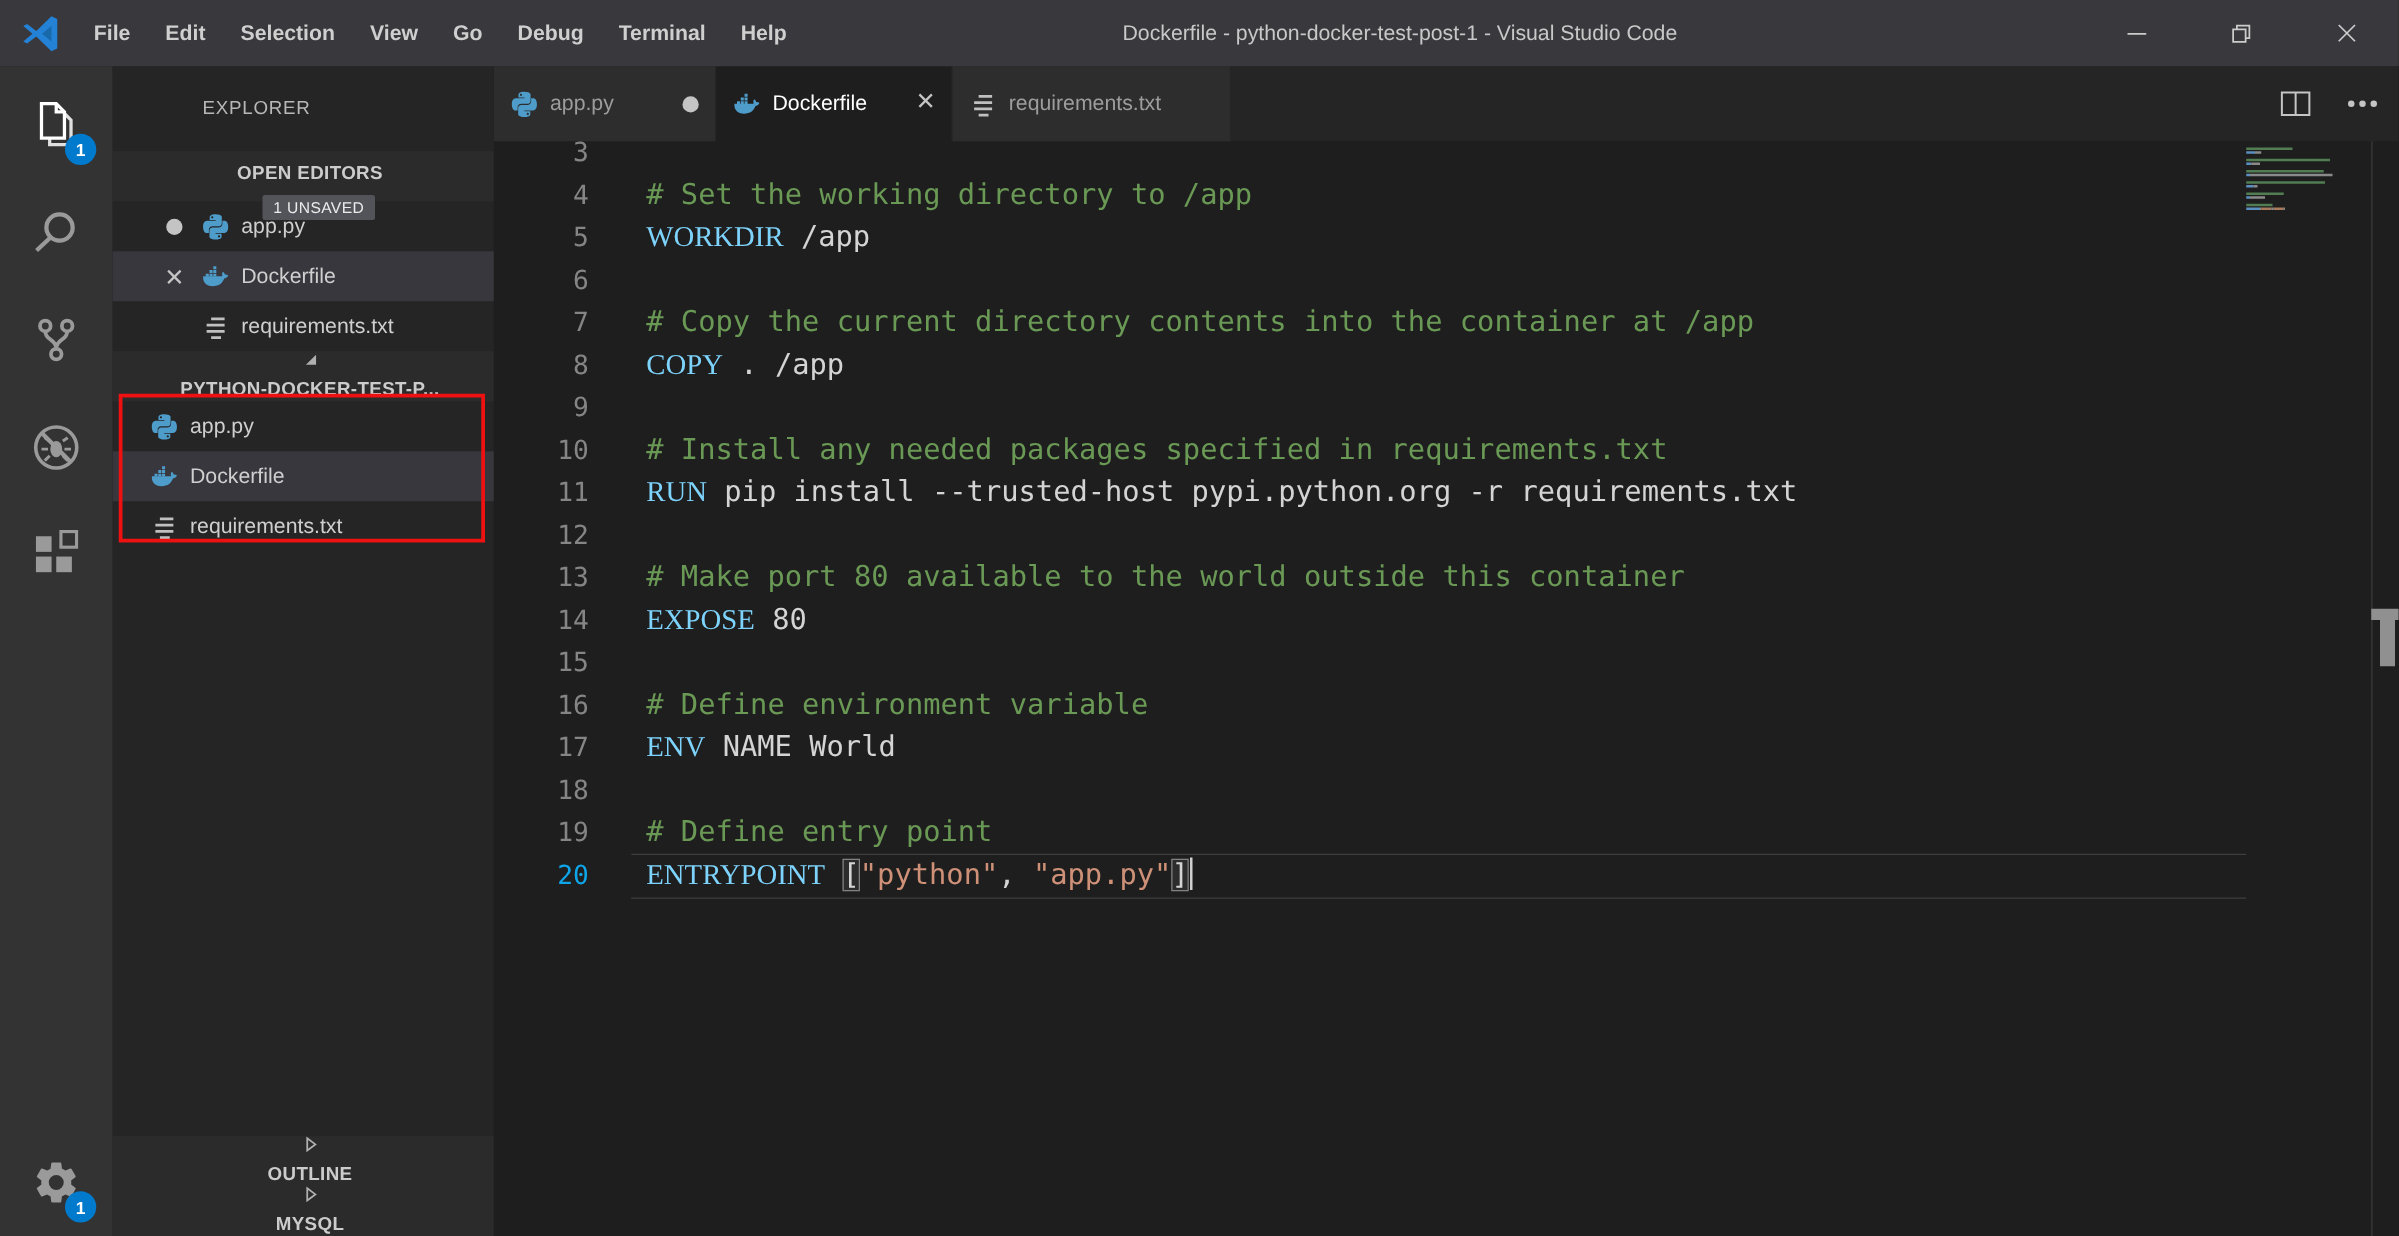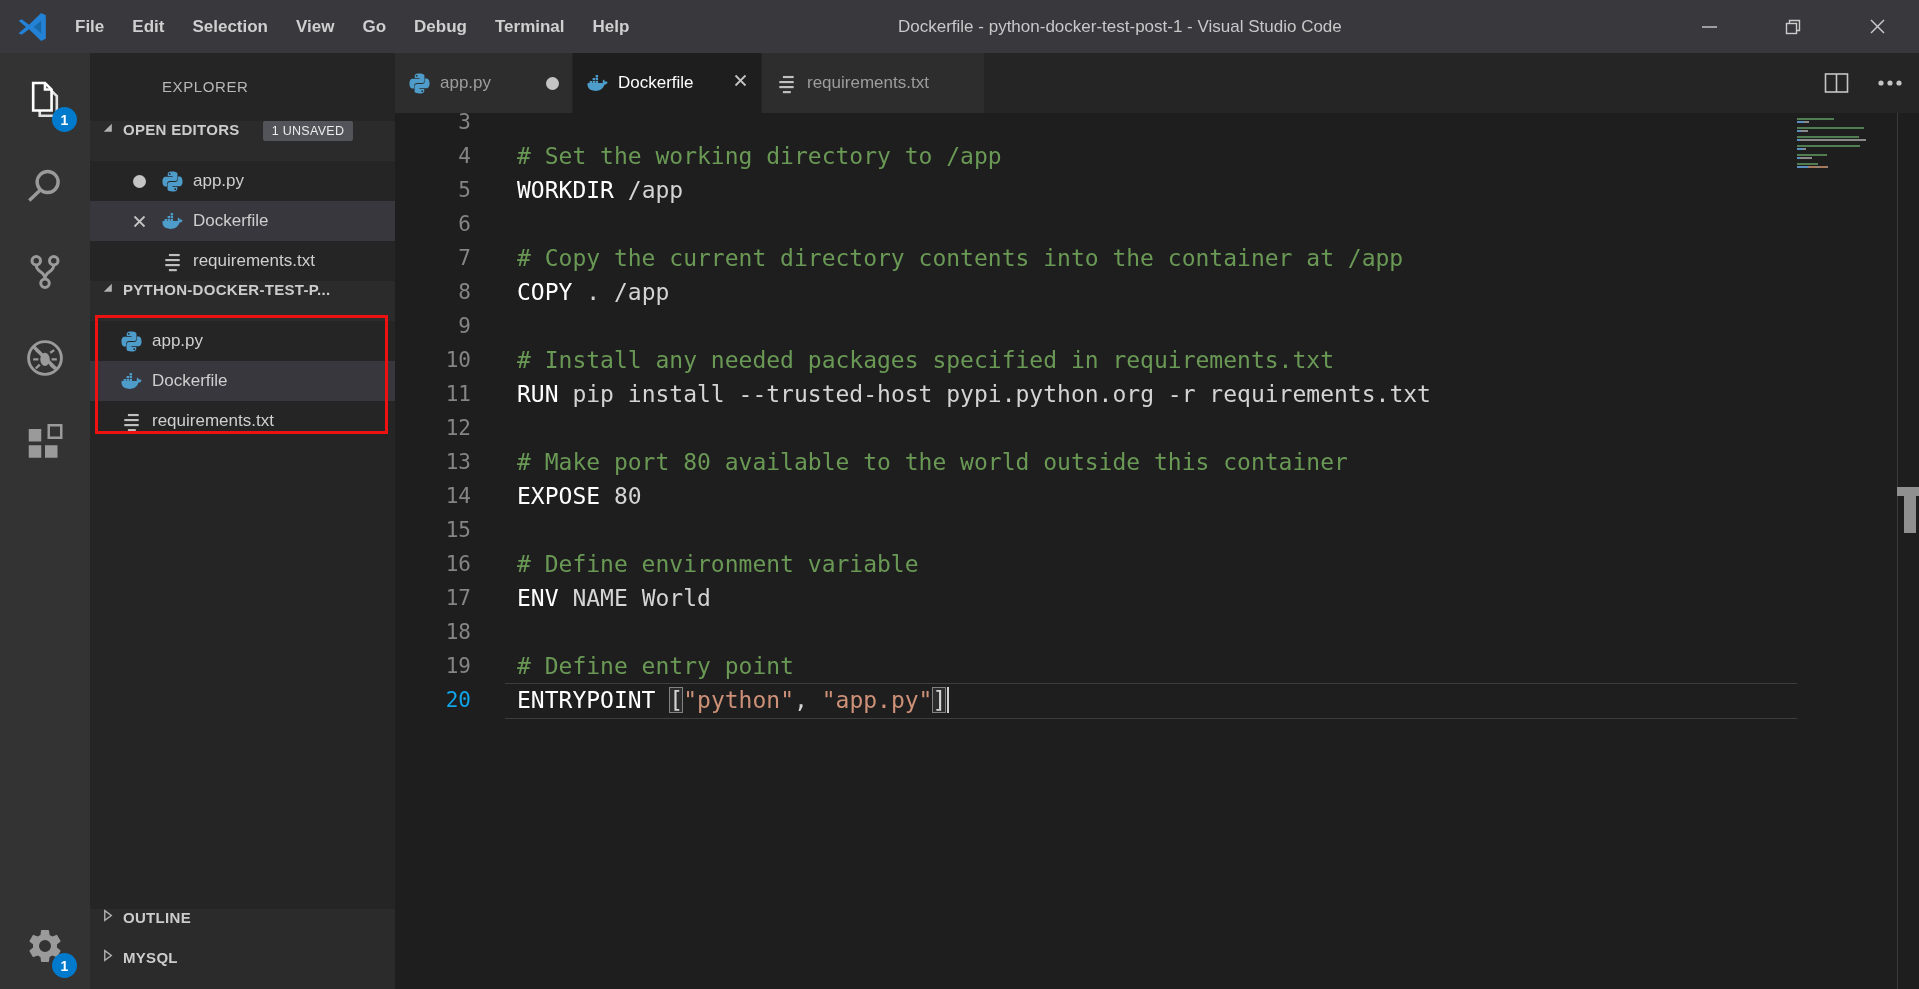--- a/index.html
+++ b/index.html
@@ -21,22 +21,22 @@
     display:flex;flex-direction:column;z-index:40;}
   .ab-item{width:90px;height:86px;position:relative;display:flex;align-items:center;justify-content:center;flex:none;}
   .ab-item.first{margin-top:4px;}
   .ab-item.bottom{margin-top:auto;}
   .ab-badge{position:absolute;right:13px;bottom:11px;width:25px;height:25px;border-radius:50%;
     background:#007acc;color:#ffffff;font-size:14px;font-weight:bold;display:flex;align-items:center;justify-content:center;}
 
   
   .sidebar{position:absolute;left:90px;top:53px;width:305px;height:936px;background:#252526;color:#cfcfcf;z-index:30;}
   .sidebar-title{height:68px;line-height:68px;padding-left:72px;font-size:15px;color:#b8b8b8;letter-spacing:.6px;}
-  .section-header{height:40px;display:flex;align-items:flex-start;padding-left:11px;gap:9px;
-    font-weight:bold;font-size:15px;color:#cccccc;background:rgba(255,255,255,0.03);letter-spacing:.3px;}
+  .section-header{height:40px;display:flex;align-items:center;padding-left:11px;gap:9px;
+    font-weight:bold;font-size:15px;color:#cccccc;background:rgba(255,255,255,0.03);letter-spacing:.3px;flex-direction:column;}
   .badge-unsaved{margin-left:14px;background:#53535a;color:#ececec;font-size:12.5px;font-weight:normal;
     padding:3px 9px;border-radius:2px;letter-spacing:.3px;}
   .fs-row{height:40px;display:flex;align-items:center;font-size:17px;gap:9px;cursor:default;white-space:nowrap;}
   .fs-row.selected{background:#37373d;}
   .fs-row .slot{width:26px;flex:none;display:flex;align-items:center;justify-content:center;}
   .oe-row{padding-left:36px;}
   .tree-row{padding-left:30px;}
   .file-icon{width:23px;height:23px;flex:none;}
   .dirty-dot{width:13px;height:13px;border-radius:50%;background:#c4c4c4;}
   .red-box{position:absolute;left:5px;top:262px;width:293px;height:119px;border:3px solid #ee1111;pointer-events:none;z-index:35;}
@@ -50,21 +50,21 @@
   .tab.active{background:#1e1e1e;color:#ffffff;}
   .tab .tab-right{margin-left:auto;display:flex;align-items:center;}
   .tab-actions{position:absolute;right:16px;top:0;height:60px;display:flex;align-items:center;gap:28px;}
 
   .codearea{position:absolute;left:0;top:52px;width:1500px;}
   .line{display:flex;height:34px;line-height:34px;position:relative;
     font-family:"DejaVu Sans Mono",monospace;font-size:23px;}
   .gutter{width:76px;text-align:right;color:#858585;font-size:21px;flex:none;}
   .code{padding-left:46px;white-space:pre;color:#d4d4d4;}
   .tok-comment{color:#6a9955;}
-  .tok-keyword{color:#ffffff;}
+  .tok-keyword{color:#7dd3fc;font-family:Liberation Serif, serif;}
   .tok-string{color:#ce9178;}
   .tok-plain{color:#d4d4d4;}
   .bracket{outline:1px solid #828282;outline-offset:-1px;background:rgba(120,120,120,0.16);}
   .line.current .gutter{color:#0ea5e9;}
   .line.current::after{content:"";position:absolute;left:110px;width:1292px;top:0;height:34px;
     border-top:1px solid #3d3d3d;border-bottom:1px solid #3d3d3d;pointer-events:none;}
   .cursor{display:inline-block;width:2px;height:26px;background:#d0d0d0;vertical-align:-5px;margin-left:1px;}
 
   .minimap{position:absolute;left:1402px;top:62px;width:96px;}
   .mm-line{height:3px;display:flex;}

